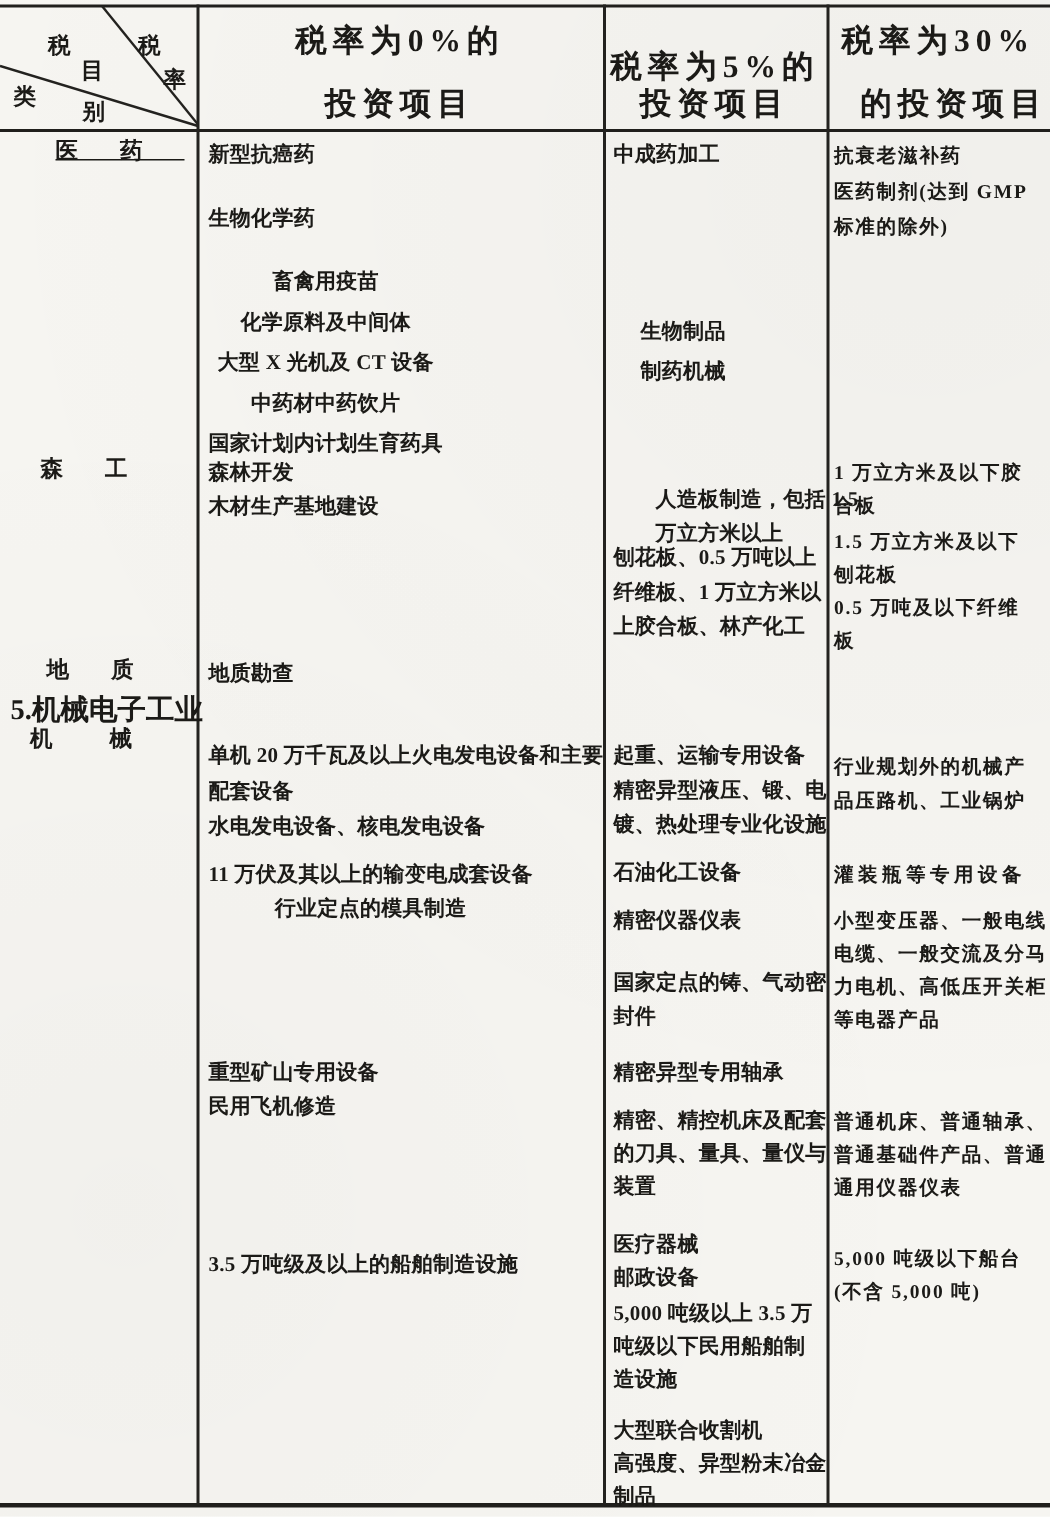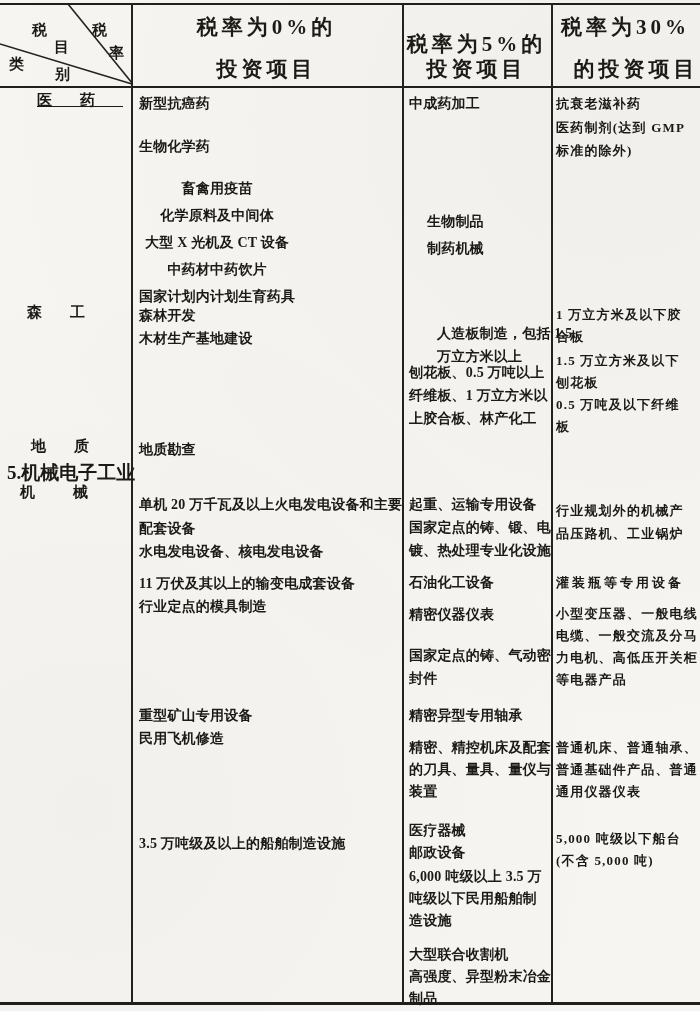--- a/index.html
+++ b/index.html
@@ -102,40 +102,40 @@
   <div class="txt c30 lh22" style="left:556px;top:350px;">1.5 万立方米及以下
 刨花板</div>
   <div class="txt c30 lh22" style="left:556px;top:394px;">0.5 万吨及以下纤维
 板</div>
 
   <div class="txt" style="left:139px;top:438px;">地质勘查</div>
 
   <div class="txt lh24" style="left:139px;top:493px;">单机 20 万千瓦及以上火电发电设备和主要
 配套设备</div>
   <div class="txt" style="left:139px;top:540px;">水电发电设备、核电发电设备</div>
-  <div class="txt" style="left:139px;top:572px;">11 万伏及其以上的输变电成套设备
+  <div class="txt" style="left:139px;top:572px;text-align:center;">11 万伏及其以上的输变电成套设备
 行业定点的模具制造</div>
   <div class="txt" style="left:139px;top:704px;">重型矿山专用设备
 民用飞机修造</div>
   <div class="txt" style="left:139px;top:832px;">3.5 万吨级及以上的船舶制造设施</div>
 
   <div class="txt" style="left:409px;top:493px;">起重、运输专用设备</div>
-  <div class="txt" style="left:409px;top:516px;">国家定点的铸、锻、电
+  <div class="txt" style="left:409px;top:516px;">精密异型液压、锻、电
 镀、热处理专业化设施</div>
   <div class="txt" style="left:409px;top:571px;">石油化工设备</div>
   <div class="txt" style="left:409px;top:603px;">精密仪器仪表</div>
   <div class="txt" style="left:409px;top:644px;">国家定点的铸、气动密
 封件</div>
   <div class="txt" style="left:409px;top:704px;">精密异型专用轴承</div>
   <div class="txt lh22" style="left:409px;top:737px;">精密、精控机床及配套
 的刀具、量具、量仪与
 装置</div>
   <div class="txt lh22" style="left:409px;top:820px;">医疗器械
 邮政设备</div>
-  <div class="txt lh22" style="left:409px;top:866px;">6,000 吨级以上 3.5 万
+  <div class="txt lh22" style="left:409px;top:866px;">5,000 吨级以上 3.5 万
 吨级以下民用船舶制
 造设施</div>
   <div class="txt lh22" style="left:409px;top:944px;">大型联合收割机
 高强度、异型粉末冶金
 制品</div>
 
   <div class="txt c30" style="left:556px;top:499px;">行业规划外的机械产
 品压路机、工业锅炉</div>
   <div class="txt c30 ls3" style="left:556px;top:571px;">灌装瓶等专用设备</div>
   <div class="txt c30 lh22" style="left:556px;top:603px;">小型变压器、一般电线

